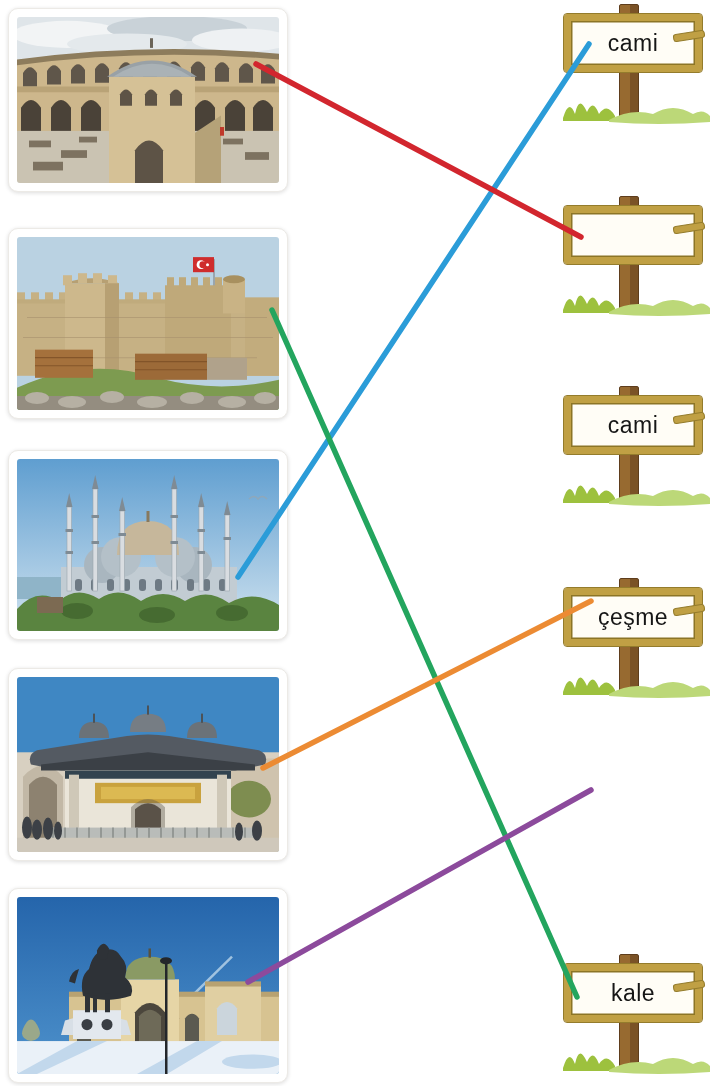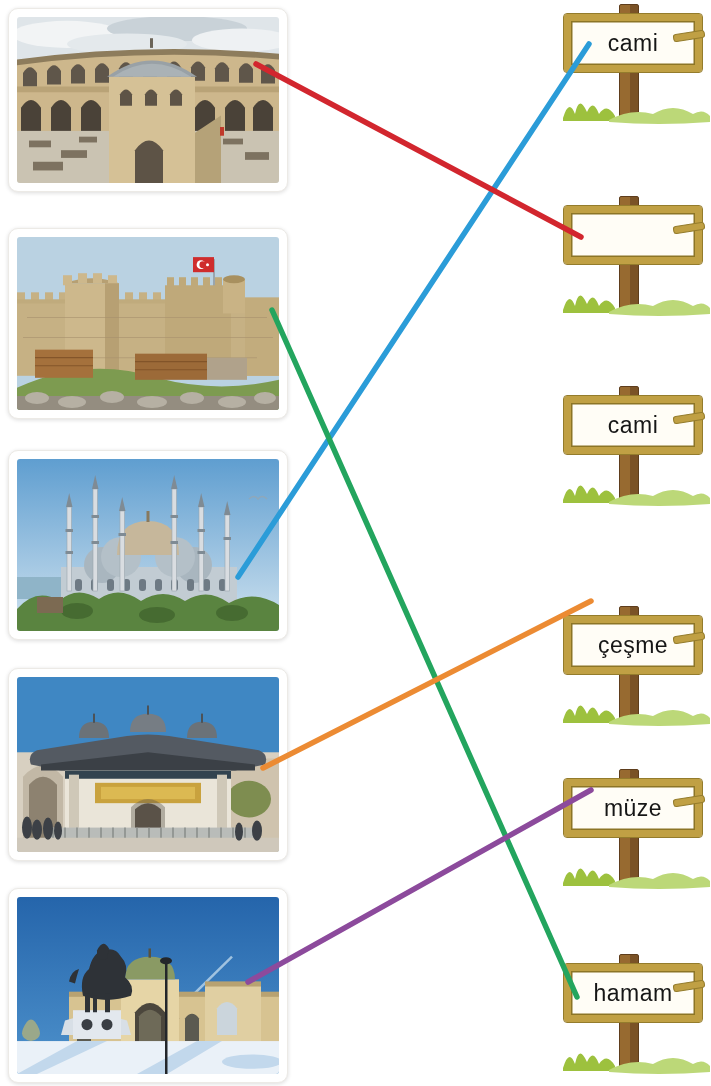--- a/index.html
+++ b/index.html
@@ -391,50 +391,39 @@
     <div class="board">
         <div class="twig"></div>
       </div>
     <div class="label">cami</div>
     <svg class="grass" viewBox="0 0 150 36">
       <path d="M2,30 Q8,10 14,26 Q18,6 26,24 Q32,10 38,26 Q46,14 54,28 L54,33 L2,33 Z" fill="#9dc13e"></path>
       <path d="M48,32 Q70,20 92,26 Q112,14 132,26 Q142,20 149,28 L149,34 Q98,38 48,34 Z" fill="#bcd878"></path>
     </svg>
   </div>
 
-  <div class="sign" style="top:602px">
+  <div class="sign" style="top:574px">
     <div class="post"></div>
     <div class="board">
         <div class="twig"></div>
       </div>
     <div class="label">çeşme</div>
     <svg class="grass" viewBox="0 0 150 36">
       <path d="M2,30 Q8,10 14,26 Q18,6 26,24 Q32,10 38,26 Q46,14 54,28 L54,33 L2,33 Z" fill="#9dc13e"></path>
       <path d="M48,32 Q70,20 92,26 Q112,14 132,26 Q142,20 149,28 L149,34 Q98,38 48,34 Z" fill="#bcd878"></path>
     </svg>
   </div>
 
-  <div class="sign" style="top:765px">
-    <div class="post"></div>
-    <div class="board">
-        <div class="twig"></div>
-      </div>
-    <div class="label">müze</div>
-    <svg class="grass" viewBox="0 0 150 36">
-      <path d="M2,30 Q8,10 14,26 Q18,6 26,24 Q32,10 38,26 Q46,14 54,28 L54,33 L2,33 Z" fill="#9dc13e"></path>
-      <path d="M48,32 Q70,20 92,26 Q112,14 132,26 Q142,20 149,28 L149,34 Q98,38 48,34 Z" fill="#bcd878"></path>
-    </svg>
-  </div>
 
   <div class="sign" style="top:950px">
     <div class="post"></div>
     <div class="board">
         <div class="twig"></div>
       </div>
-    <div class="label">hamam</div>
+    <div class="label">kale</div>
     <svg class="grass" viewBox="0 0 150 36">
       <path d="M2,30 Q8,10 14,26 Q18,6 26,24 Q32,10 38,26 Q46,14 54,28 L54,33 L2,33 Z" fill="#9dc13e"></path>
       <path d="M48,32 Q70,20 92,26 Q112,14 132,26 Q142,20 149,28 L149,34 Q98,38 48,34 Z" fill="#bcd878"></path>
     </svg>
   </div>
 
   <svg id="connections" viewBox="0 0 711 1086">
       <line x1="238" y1="577" x2="589" y2="44" stroke="#2b9cd8" stroke-width="5.5" stroke-linecap="round"></line>
       <line x1="256" y1="64" x2="581" y2="237" stroke="#d2262e" stroke-width="5.5" stroke-linecap="round"></line>
       <line x1="272" y1="310" x2="577" y2="997" stroke="#23a55e" stroke-width="5.5" stroke-linecap="round"></line>

